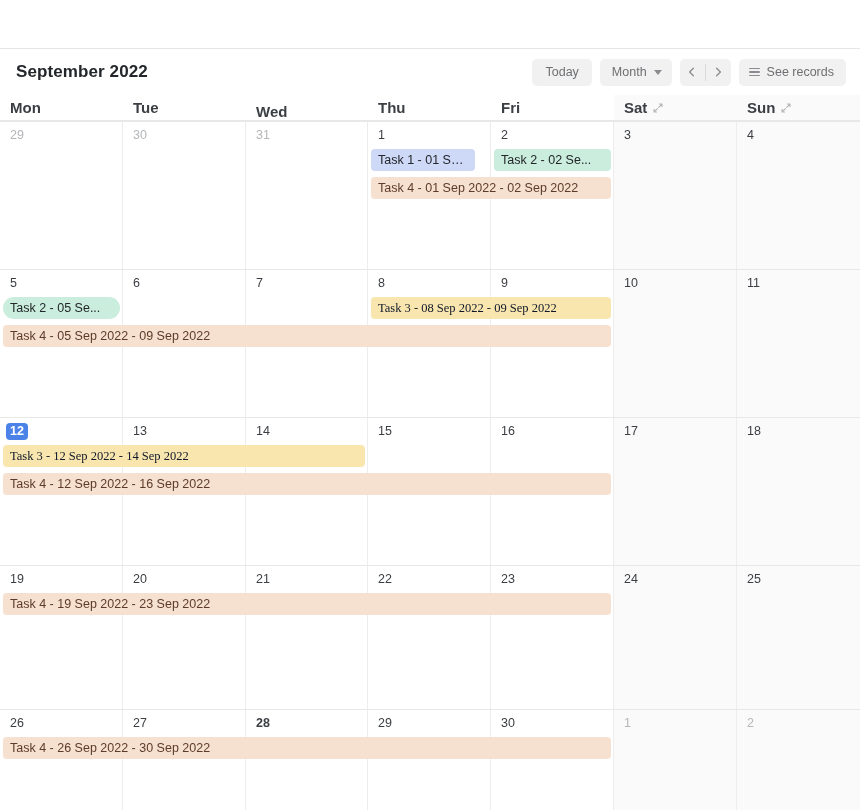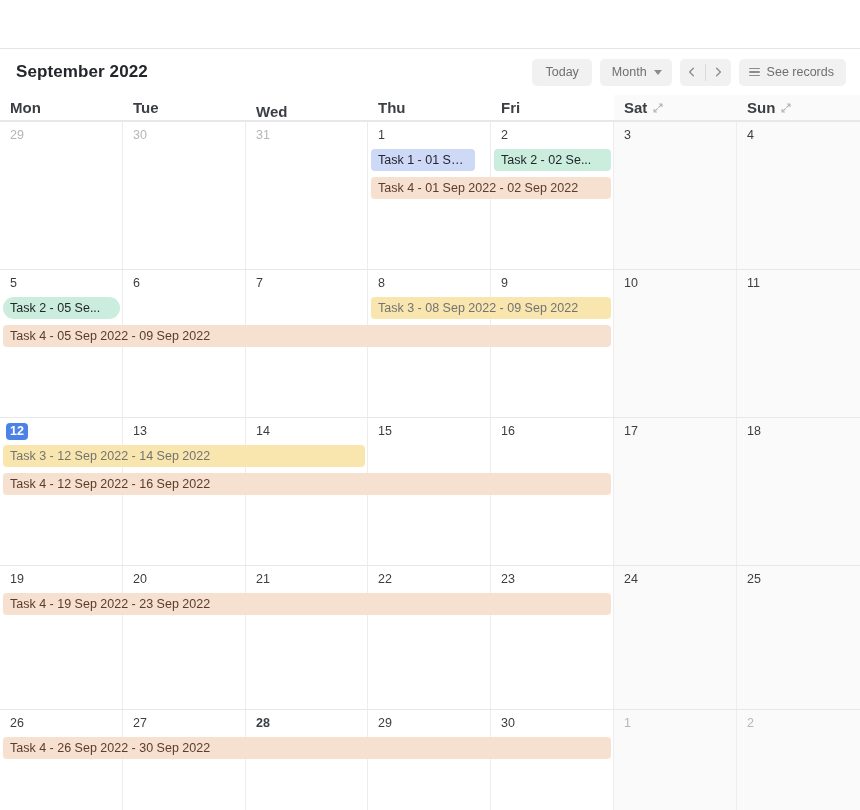--- a/index.html
+++ b/index.html
@@ -206,21 +206,21 @@
     padding: 0 7px;
     white-space: nowrap;
     overflow: hidden;
     text-overflow: ellipsis;
     cursor: pointer;
     pointer-events: auto;
   }
 
   .ev-blue   { background: #ced8f7; color: #23262a; }
   .ev-green  { background: #caeddd; color: #23262a; }
-  .ev-yellow { background: #f8e6ae; color: #737373; }
+  .ev-yellow { background: #f8e6ae; color: #0f172a; font-family: Liberation Serif, serif; }
   .ev-peach  { background: #f6e0d0; color: #5c3b2a; }
 </style>
 </head>
 <body>
 
 <div id="app">
 
   <div class="toolbar">
     <div class="page-title">September 2022</div>
 

